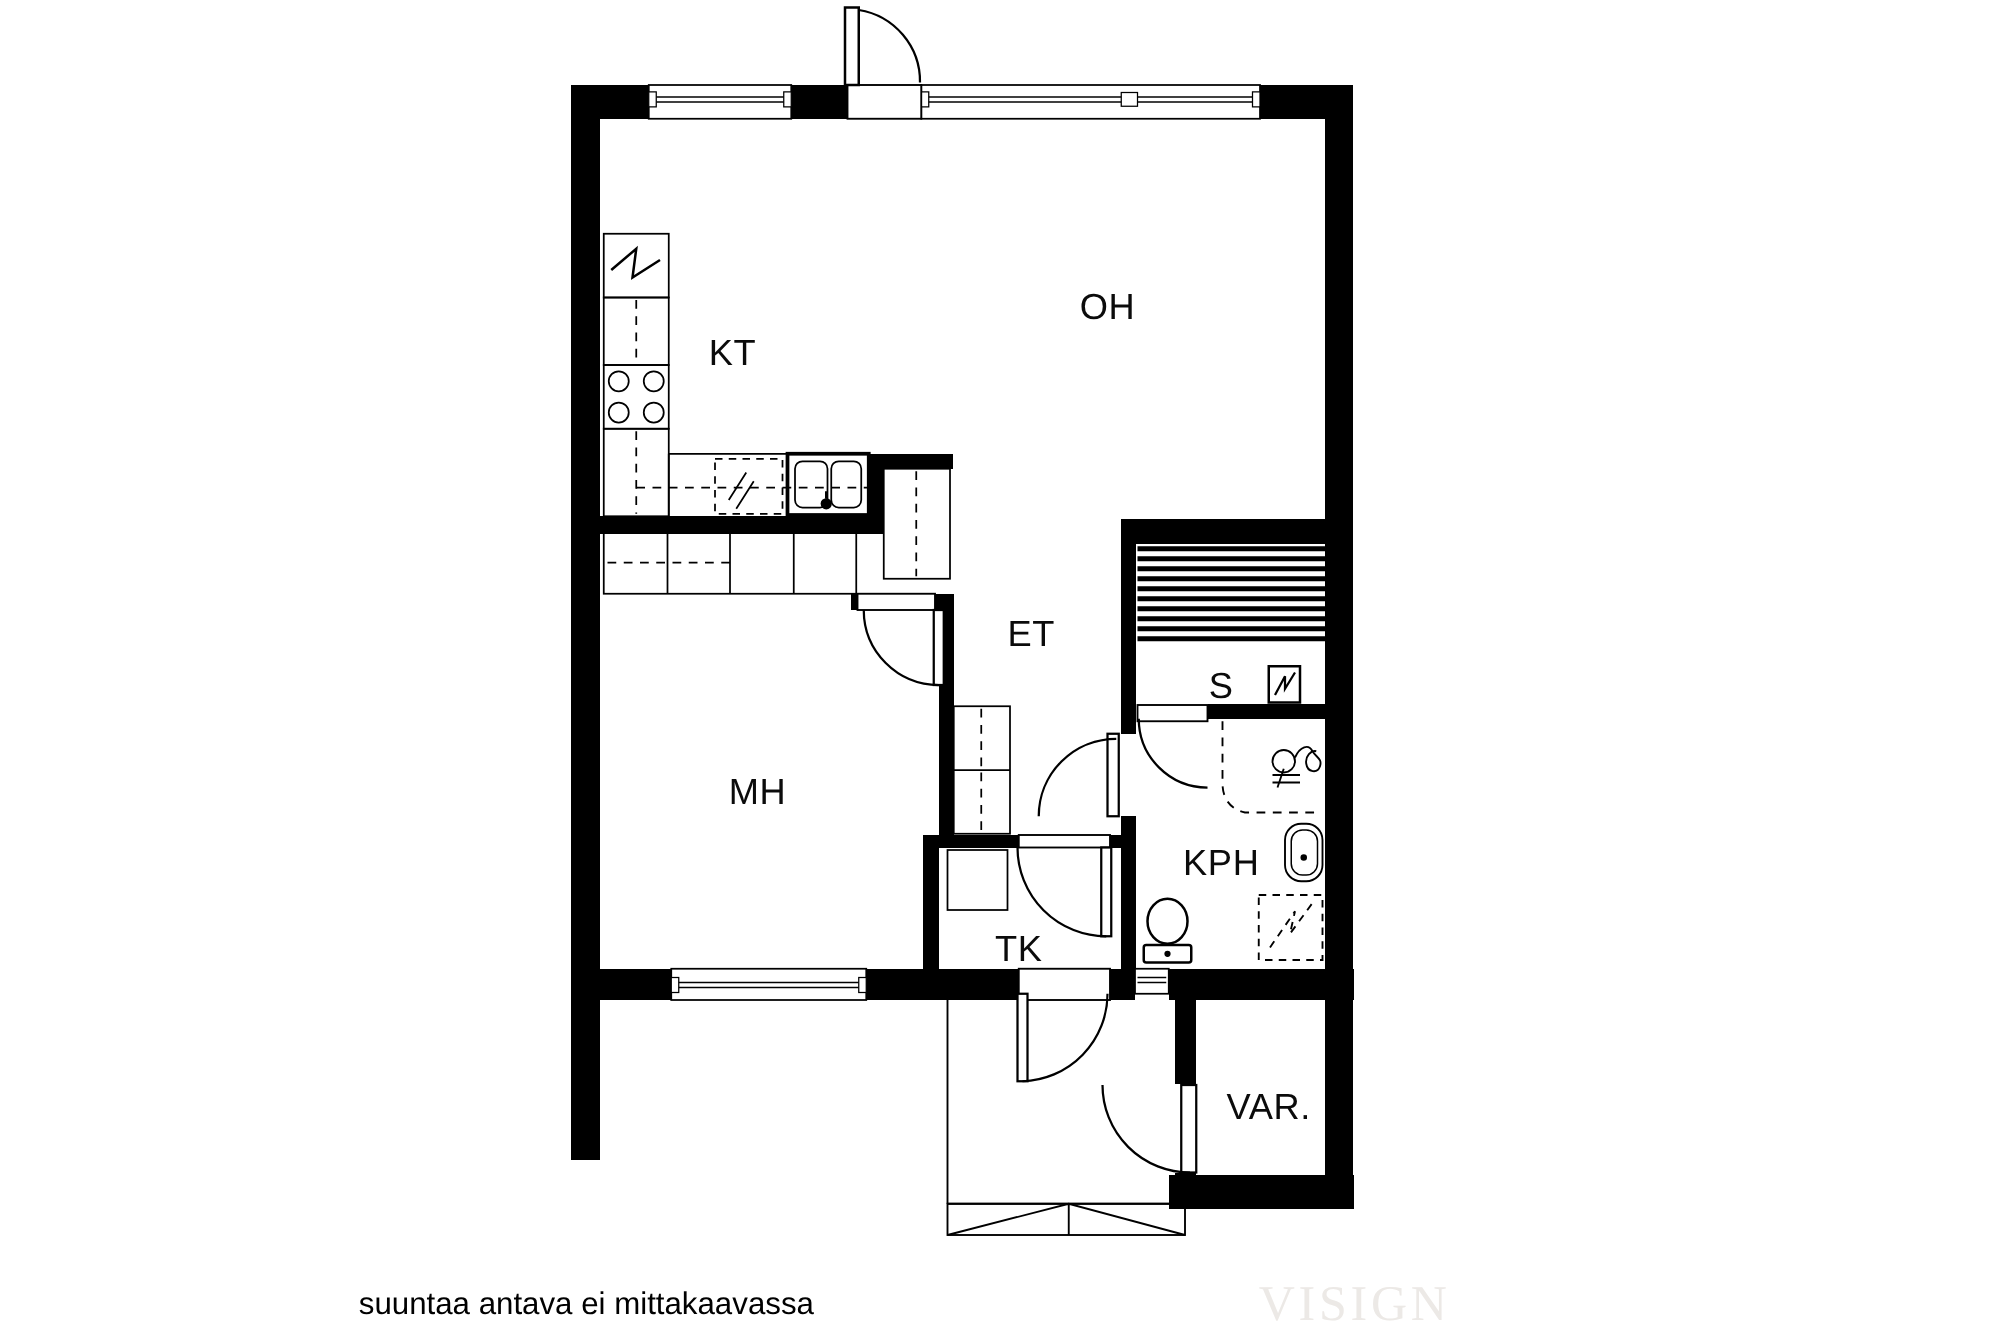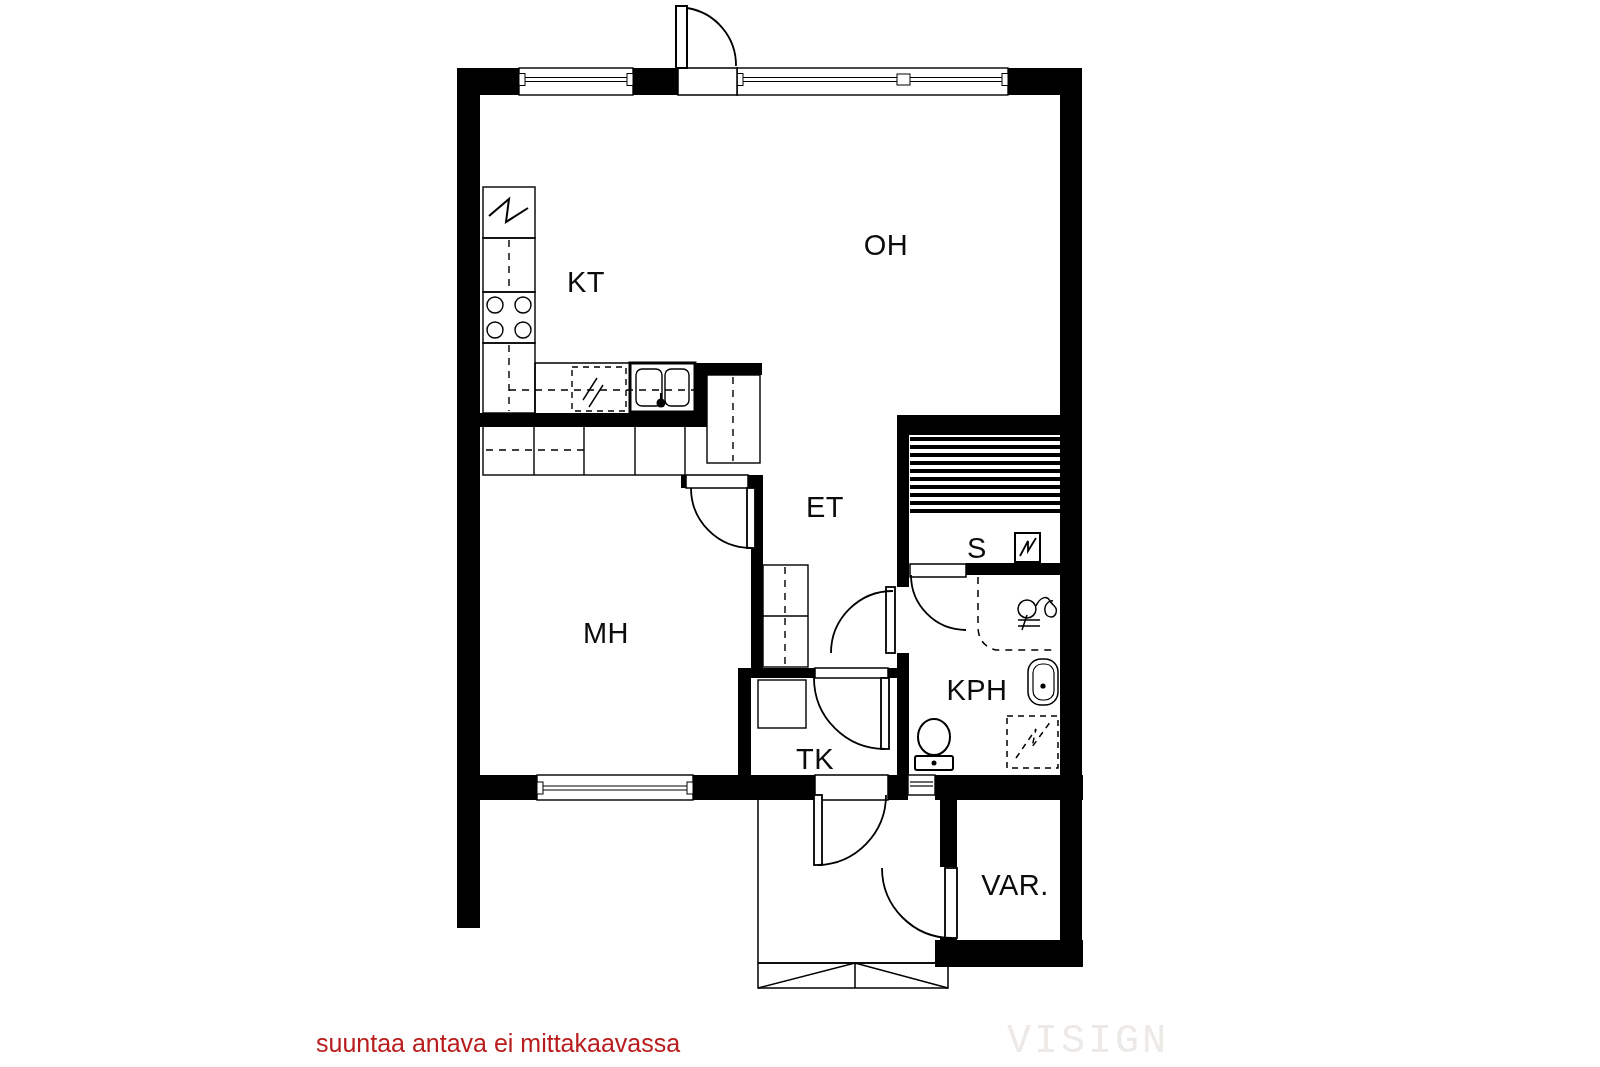--- a/index.html
+++ b/index.html
@@ -10,28 +10,27 @@
     position:relative;overflow:hidden;
   }
   #plan-wrap{position:absolute;left:0;top:0;width:1600px;height:1067px;}
   svg{position:absolute;left:0;top:0;}
   .room-label{
     font-family:"Liberation Sans", sans-serif;
     font-size:29px;fill:#0b0b0b;letter-spacing:0.5px;
   }
   #footer-note{
     position:absolute;left:287px;top:1029px;
-    font-size:25px;color:#b91c1c;letter-spacing:0px;
+    font-size:25px;color:#000000;letter-spacing:0px;
     font-family:"Liberation Sans", sans-serif;
     white-space:nowrap;
-    margin-left:29px;
   }
   #watermark{
     position:absolute;left:1007px;top:1019px;
-    font-family:Liberation Mono, monospace;
+    font-family:Liberation Serif, serif;
     font-size:40px;letter-spacing:3px;color:#ece9e6;
     white-space:nowrap;
   }
 </style>
 </head>
 <body>
 
 <div id="plan-wrap">
 <svg width="1600" height="1067" viewBox="0 0 1600 1067" xmlns="http://www.w3.org/2000/svg">
 

